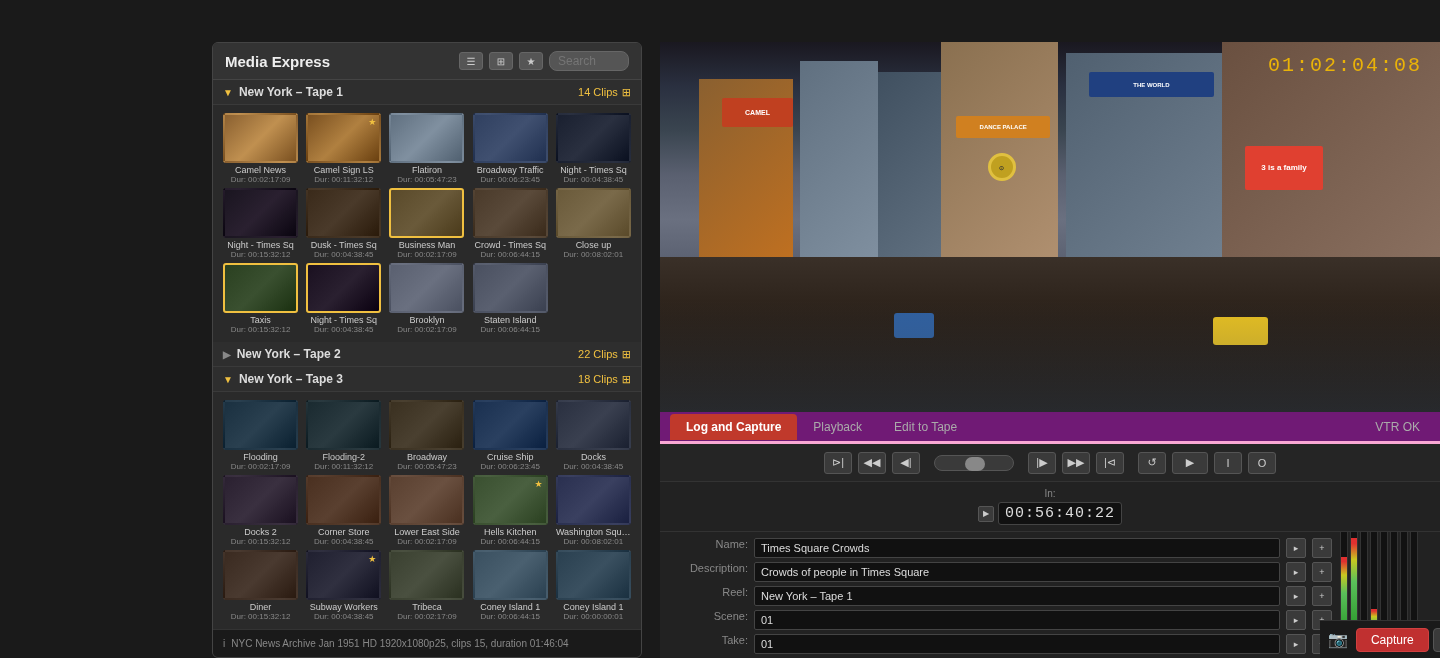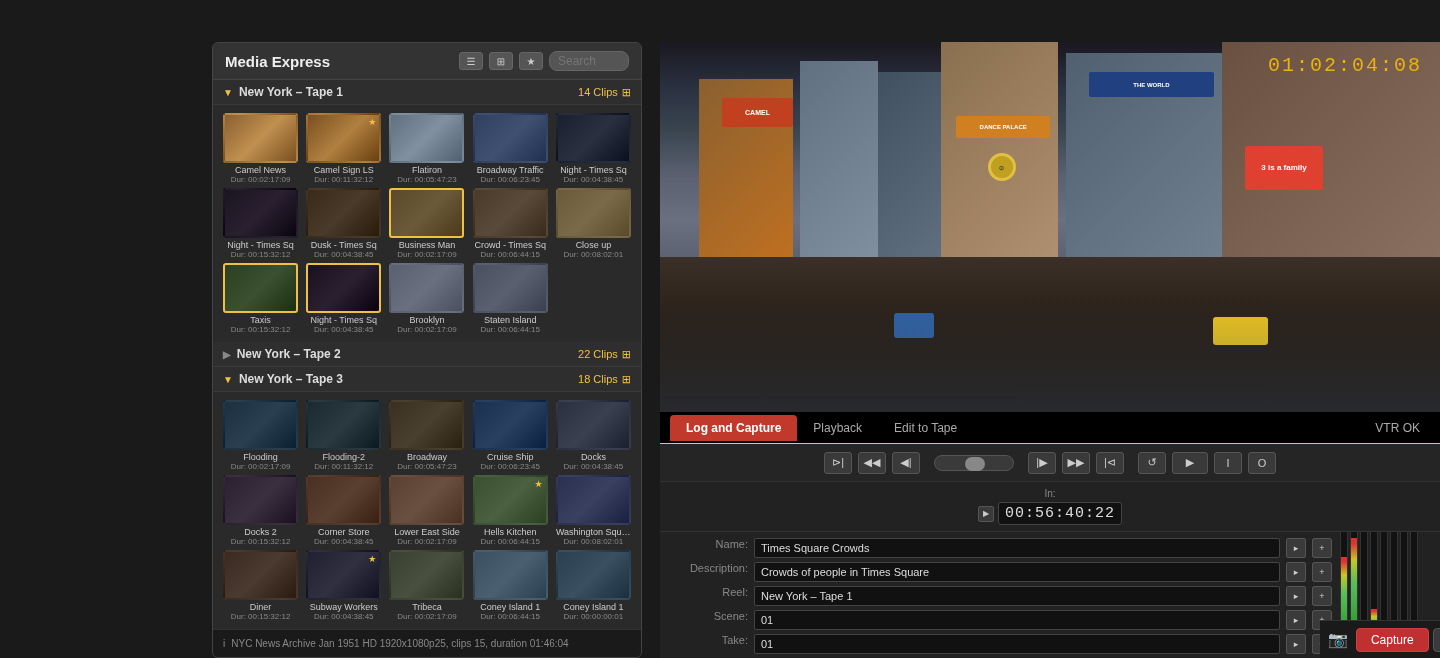--- a/index.html
+++ b/index.html
@@ -230,26 +230,26 @@
       height: 100%;
       background:
         radial-gradient(ellipse at 30% 30%, #b08060 0%, transparent 50%),
         radial-gradient(ellipse at 70% 50%, #4060a0 0%, transparent 50%),
         radial-gradient(ellipse at 50% 80%, #806040 0%, transparent 60%),
         linear-gradient(135deg, #1a1a2a 0%, #2a3040 30%, #3a4050 60%, #1a1a20 100%);
     }
 
     
     #tab-bar {
-      background: #000000;
+      background: #701a75;
       display: flex;
       align-items: center;
       padding: 0 10px;
       height: 32px;
-      border-bottom: 1px solid #f9a8d4;
+      border-bottom: 3px solid #f9a8d4;
       flex-shrink: 0;
     }
     .tab {
       padding: 6px 16px;
       font-size: 12px;
       cursor: pointer;
       border-radius: 4px 4px 0 0;
       color: #aaa;
     }
     .tab.active {

